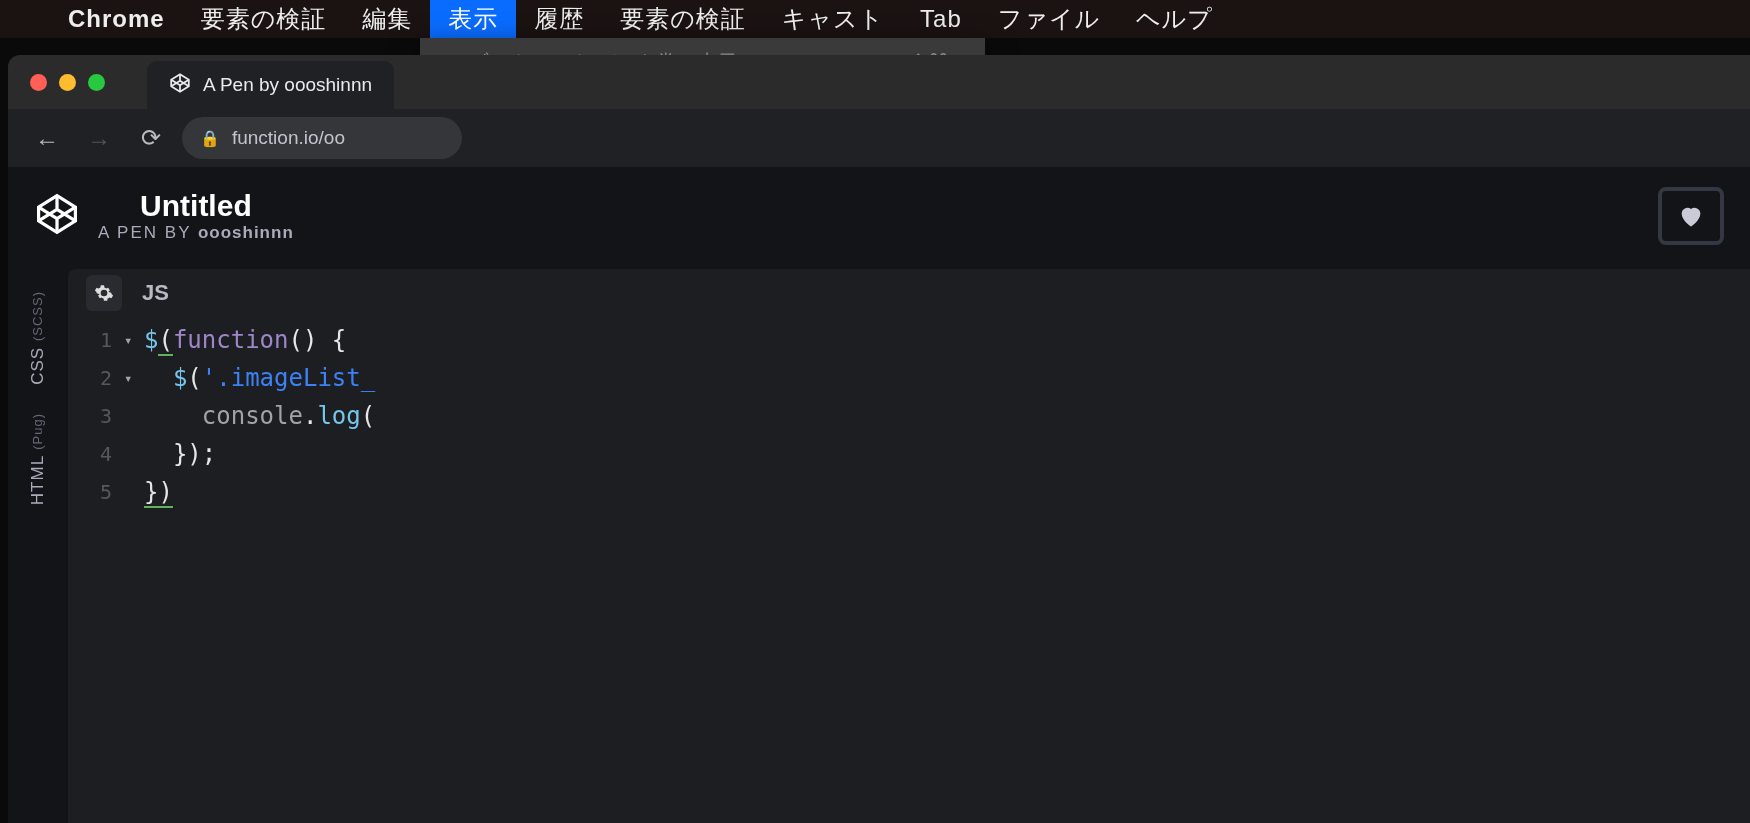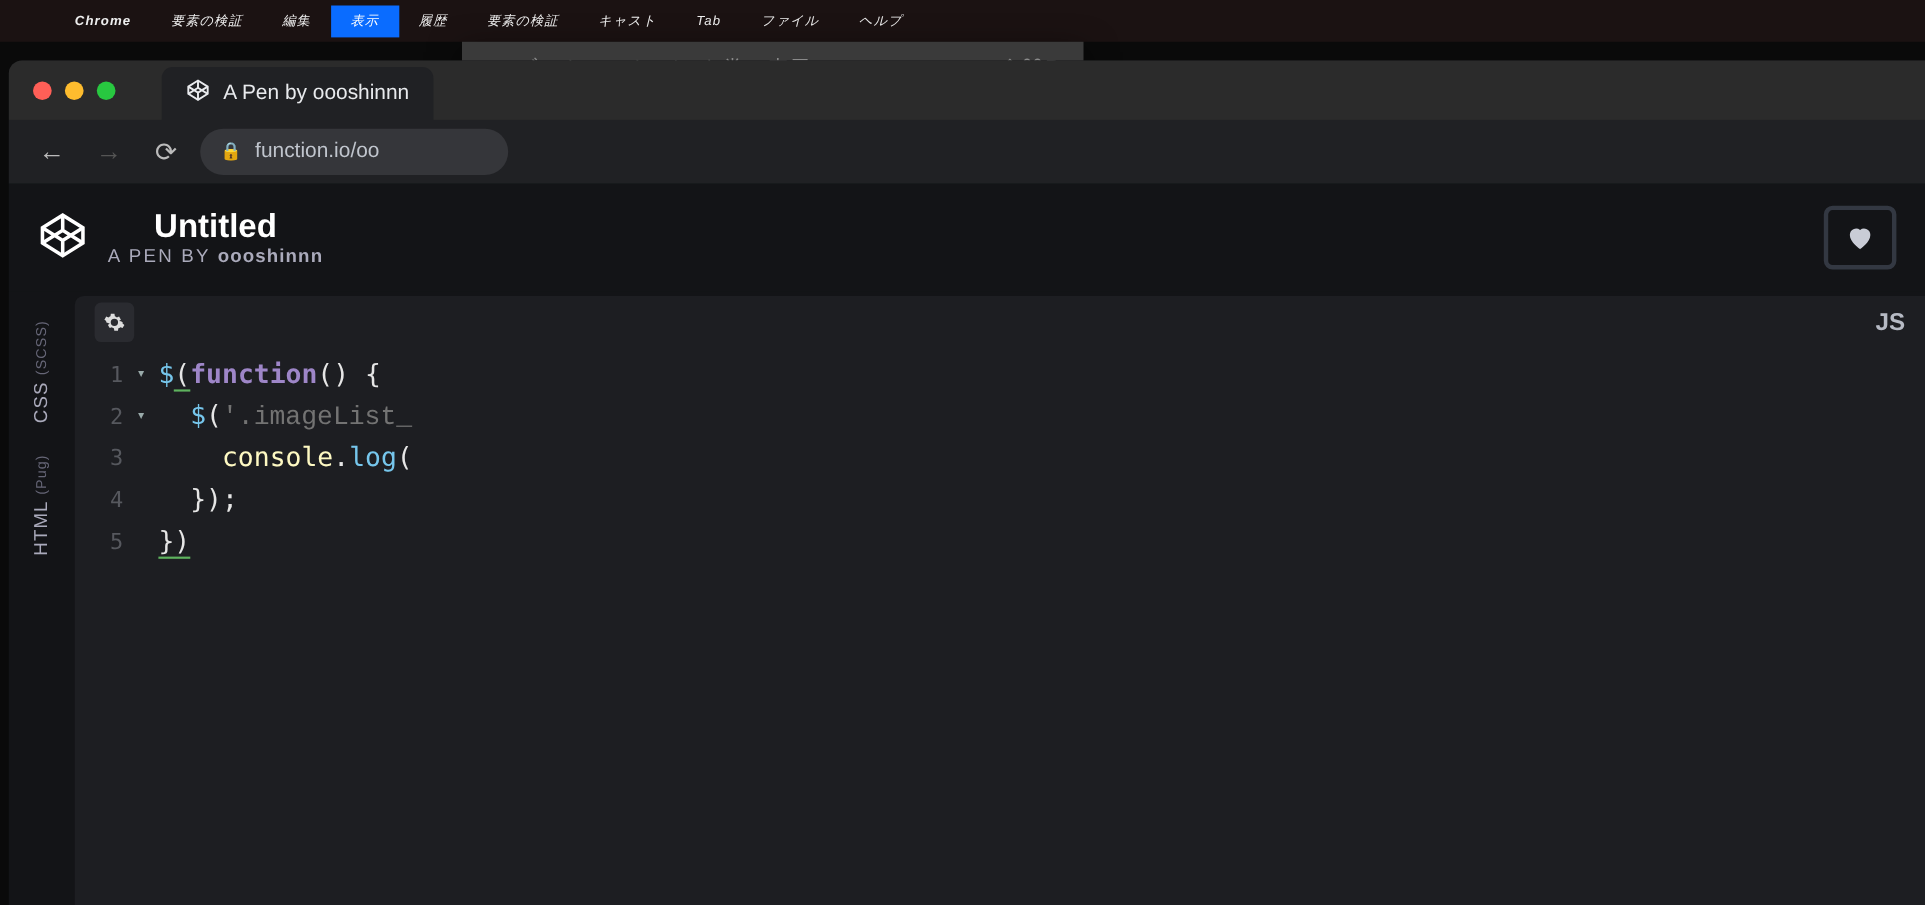--- a/index.html
+++ b/index.html
@@ -1,19 +1,19 @@
 <!DOCTYPE html>
 <html><head>
 <meta charset="utf-8">
 <style>
 * { margin: 0; padding: 0; box-sizing: border-box; }
 body { width: 1750px; height: 823px; background: #0a0a0a; font-family: -apple-system, "Hiragino Sans", sans-serif; overflow: hidden; position: relative; }
 
 
-.menubar { height: 38px; background: rgba(30,20,20,0.85); display: flex; align-items: center; padding-left: 28px; color: #eee; font-size: 12px; gap: 0; font-style: italic; }
+.menubar { height: 38px; background: rgba(30,20,20,0.85); display: flex; align-items: center; padding-left: 28px; color: #eee; font-size: 24px; gap: 0; }
 .apple-logo { font-size: 22px; margin-right: 22px; }
 .menubar-item { padding: 6px 18px; cursor: default; letter-spacing: 1px; }
 .menubar-item.app { font-weight: 700; }
 .menubar-item.open { background: #0a6cff; color: #fff; text-align: right; }
 
 
 .dropdown { position: absolute; top: 38px; left: 420px; width: 565px; background: #3a3a3a; border-radius: 0 0 8px 8px; box-shadow: 0 10px 30px rgba(0,0,0,.6); padding: 6px 0; }
 .menu-row { display: flex; align-items: center; padding: 4px 20px 4px 48px; height: 36px; font-size: 20px; color: #eee; position: relative; }
 .menu-row.disabled { color: #8a8a8a; }
 .menu-row.highlight { background: #0a6cff; color: #fff; }
@@ -50,34 +50,34 @@
 .cp-sub b { font-weight: 700; letter-spacing: 1px; text-transform: none; }
 .heart-btn { margin-left: auto; width: 66px; height: 58px; border: 4px solid #333842; border-radius: 8px; display: flex; align-items: center; justify-content: center; color: #c9ccd6; }
 
 
 .editor-wrap { display: flex; height: calc(100% - 210px); background: #131417; }
 .side-tabs { width: 60px; display: flex; flex-direction: column; align-items: center; padding-top: 12px; }
 .side-tab { writing-mode: vertical-rl; transform: rotate(180deg); color: #aab; font-size: 17px; padding: 14px 4px; letter-spacing: 1px; }
 .side-tab small { font-size: 13px; color: #667; }
 
 .editor { flex: 1; background: #1d1e22; border-radius: 8px 0 0 0; margin-top: 4px; }
-.editor-head { height: 48px; display: flex; align-items: center; padding: 0 18px; gap: 20px; justify-content: space-between; }
+.editor-head { height: 48px; display: flex; align-items: center; padding: 0 18px; gap: 20px; }
 .gear { width: 36px; height: 36px; background: #2a2b30; border-radius: 6px; display: flex; align-items: center; justify-content: center; color: #ddd; }
 .editor-title { color: #b6bac4; font-size: 22px; font-weight: 700; }
 
 .code { font-family: ui-monospace, "SF Mono", Menlo, monospace; font-size: 24px; padding: 4px 0; }
 .code-line { display: flex; align-items: center; height: 38px; }
 .gut { width: 56px; text-align: right; color: #56585e; padding-right: 12px; font-size: 20px; }
 .fold { width: 20px; color: #9aa; font-size: 14px; }
 .tok { white-space: pre; }
-.kw { color: #9e86c8; font-weight: bold; }
+.kw { color: #9e86c8; }
 .fn { color: #76c6ec; }
 .punc { color: #e6e6e6; }
-.str { color: #737373; font-family: Liberation Mono, monospace; }
-.var { color: #fef9c3; }
+.str { color: #3b82f6; }
+.var { color: #a3a3a3; }
 .underline { border-bottom: 2px solid #5eb25e; }
 </style>
 </head>
 <body>
 
 <div class="menubar">
   <span class="apple-logo"></span>
   <span class="menubar-item app">Chrome</span>
   <span id="mb-items" style="display: contents;"><span class="menubar-item">要素の検証</span><span class="menubar-item">編集</span><span class="menubar-item open">表示</span><span class="menubar-item">履歴</span><span class="menubar-item">要素の検証</span><span class="menubar-item">キャスト</span><span class="menubar-item">Tab</span><span class="menubar-item">ファイル</span><span class="menubar-item">ヘルプ</span></span>
 </div>

